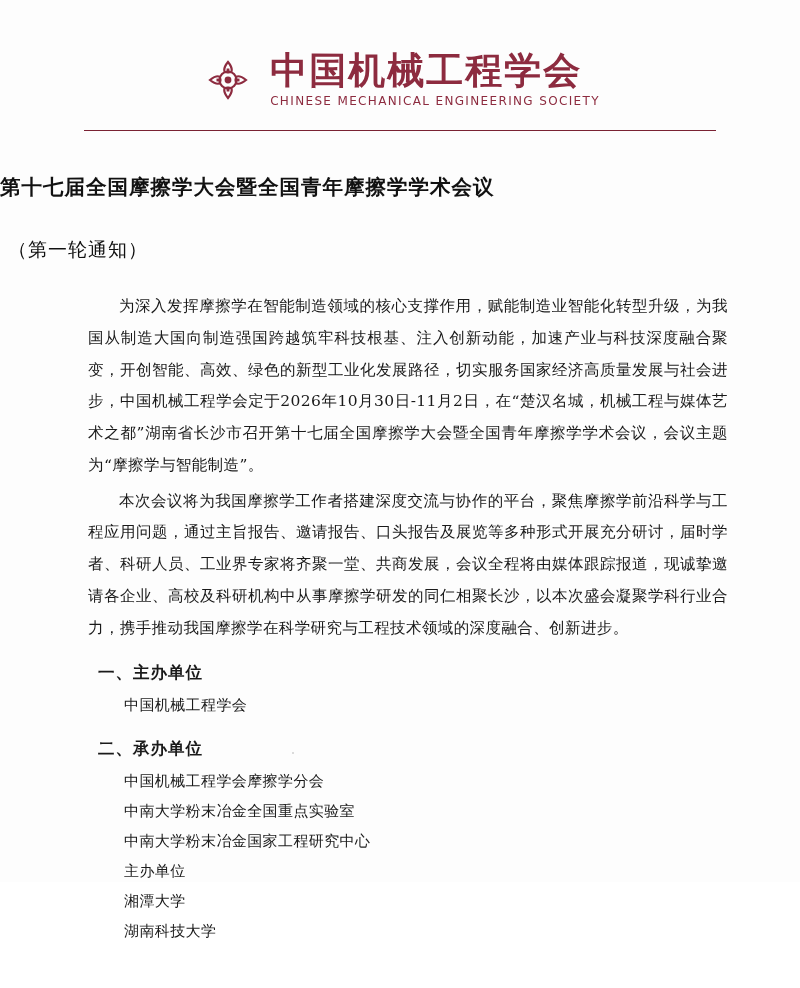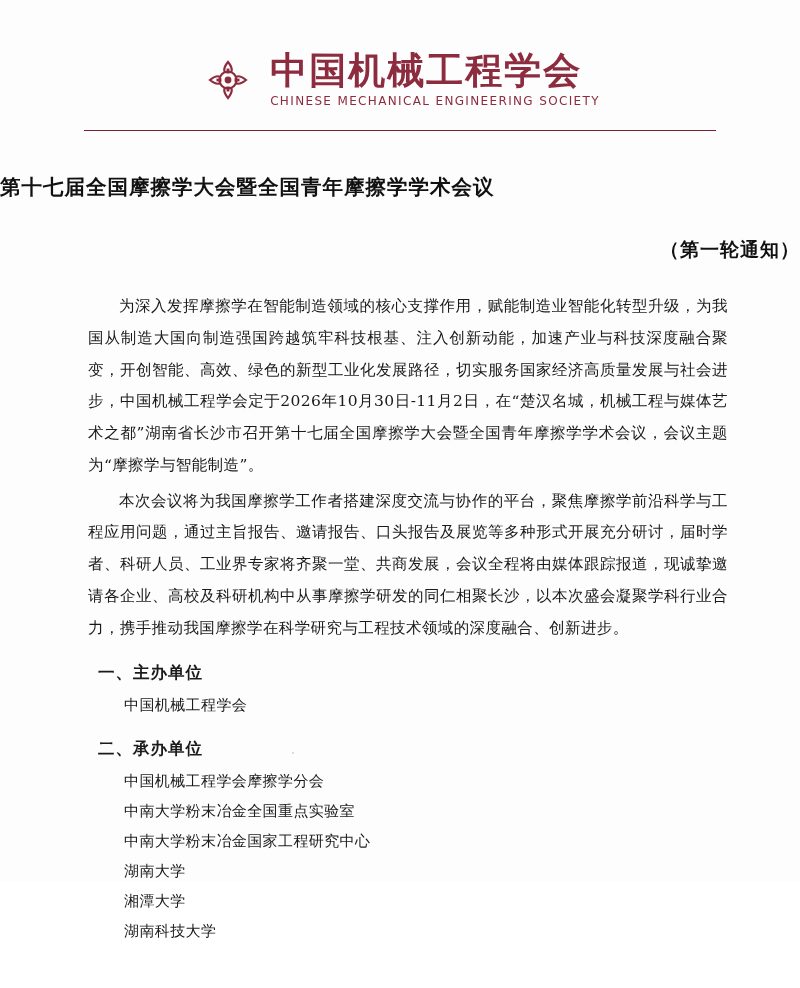--- a/index.html
+++ b/index.html
@@ -69,23 +69,23 @@
   .doc-title {
     text-align: left;
     font-size: 20.5px;
     font-weight: bold;
     letter-spacing: 1px;
     margin-top: 42px;
     color: #111;
     font-family: "DejaVu Serif", "Liberation Serif", serif;
   }
   .doc-subtitle {
-    text-align: right;
+    text-align: left;
     font-size: 19px;
-    font-weight: bold;
+    font-weight: normal;
     letter-spacing: 1px;
     margin-top: 36px;
     color: #111;
     padding-left: 8px;
   }
 
   
   .body-wrap {
     margin: 28px 72px 0 88px;
   }
@@ -170,21 +170,21 @@
         <li>中国机械工程学会</li>
       </ul>
     </div>
 
     <div>
       <div class="section-head">二、承办单位</div>
       <ul class="list">
         <li>中国机械工程学会摩擦学分会</li>
         <li>中南大学粉末冶金全国重点实验室</li>
         <li>中南大学粉末冶金国家工程研究中心</li>
-        <li>湖南大学</li>
+        <li>主办单位</li>
         <li>湘潭大学</li>
         <li>湖南科技大学</li>
       </ul>
     </div>
   </div>
 
   <div class="speck"></div>
 </div>
 
 </body></html>

